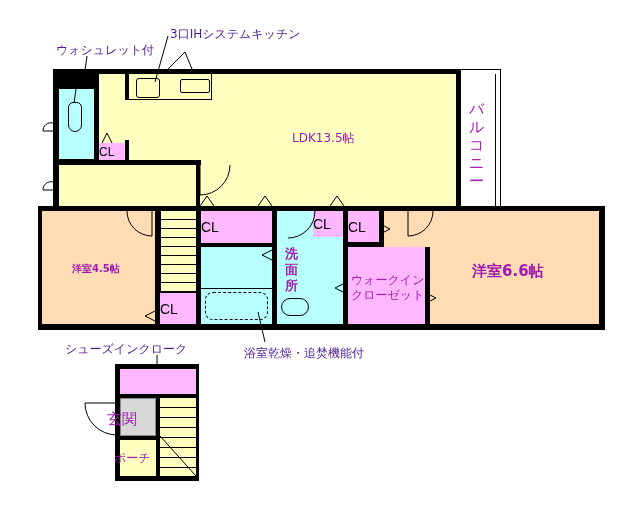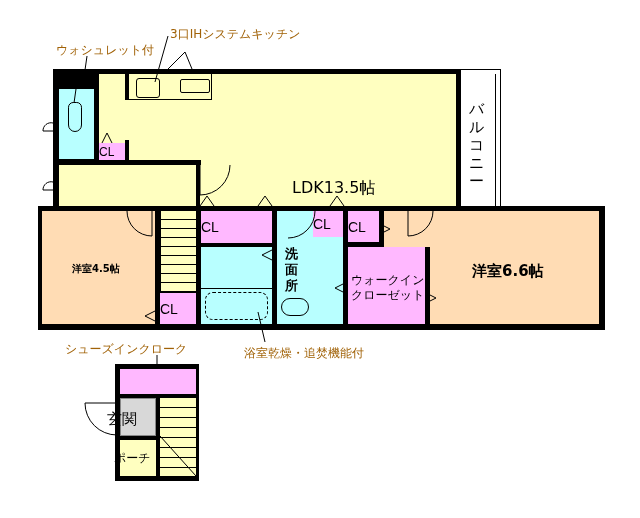--- a/index.html
+++ b/index.html
@@ -1,20 +1,20 @@
 <!DOCTYPE html>
 <html><head>
 <meta charset="utf-8">
 <style>
   html, body { margin:0; padding:0; background:#ffffff; }
   body { width:640px; height:518px; position:relative; overflow:hidden; font-family:"DejaVu Sans", sans-serif; }
   .abs { position:absolute; box-sizing:border-box; }
   .wall { background:#000; }
-  .lbl { position:absolute; font-size:12px; color:#a16207; white-space:nowrap; }
-  .room-label { position:absolute; font-weight:bold; color:#000000; white-space:nowrap; }
+  .lbl { position:absolute; font-size:12px; color:#4c1d95; white-space:nowrap; }
+  .room-label { position:absolute; font-weight:bold; color:#a21caf; white-space:nowrap; }
   .cl { position:absolute; box-sizing:border-box; background:#ffb8ff; display:flex; align-items:center; justify-content:flex-start; font-size:14px; color:#000; font-family:"Liberation Sans", sans-serif; }
   svg { position:absolute; left:0; top:0; }
 </style>
 </head>
 <body>
 
 <div class="lbl" style="left:56px;top:42px;font-size:12px;">ウォシュレット付</div>
 <div class="lbl" style="left:170px;top:26px;font-size:12px;">3口IHシステムキッチン</div>
 <div class="lbl" style="left:244px;top:345px;font-size:12px;">浴室乾燥・追焚機能付</div>
 <div class="lbl" style="left:65px;top:341px;font-size:12px;">シューズインクローク</div>
@@ -33,21 +33,21 @@
 
 <div class="cl" style="left:99px;top:143px;width:26px;height:17px;font-size:12px;">
     <span>CL</span>
   </div>
 <div class="abs wall" style="left:125px;top:140px;width:4px;height:24px;"></div>
 
 <div class="abs wall" style="left:53px;top:160px;width:148px;height:5px;"></div>
 <div class="abs" style="left:59px;top:165px;width:137px;height:41px;background:#ffffc0;"></div>
 <div class="abs wall" style="left:196px;top:165px;width:4px;height:41px;"></div>
 
-<div class="room-label" style="left:292px;top:130px;font-size:16px;font-weight:normal;margin-top:48px;">LDK13.5帖</div>
+<div class="room-label" style="left:292px;top:130px;font-size:12px;font-weight:normal;">LDK13.5帖</div>
 
 <div class="abs" style="left:461px;top:69px;width:40px;height:140px;background:#fff;border:1px solid #000;border-left:none;"></div>
 <div class="abs" style="left:461px;top:74px;width:35px;height:135px;border-right:1px solid #000;"></div>
 <div class="room-label" style="left:469px;top:100px;width:16px;font-size:15px;font-weight:normal;white-space:normal;line-height:18px;word-break:break-all;">バルコニー</div>
 
 <div class="abs wall" style="left:38px;top:206px;width:567px;height:124px;"></div>
 
 <div class="abs" style="left:42px;top:211px;width:113px;height:113px;background:#ffdcb4;"></div>
 <div class="room-label" style="left:72px;top:262px;font-size:10px;">洋室4.5帖</div>
 

